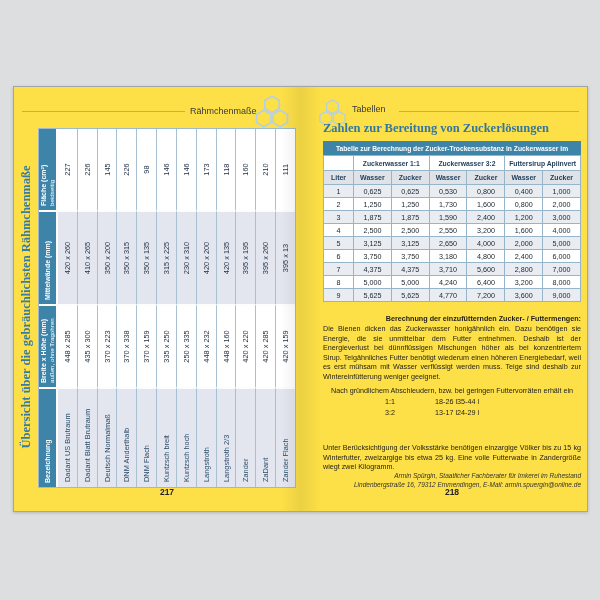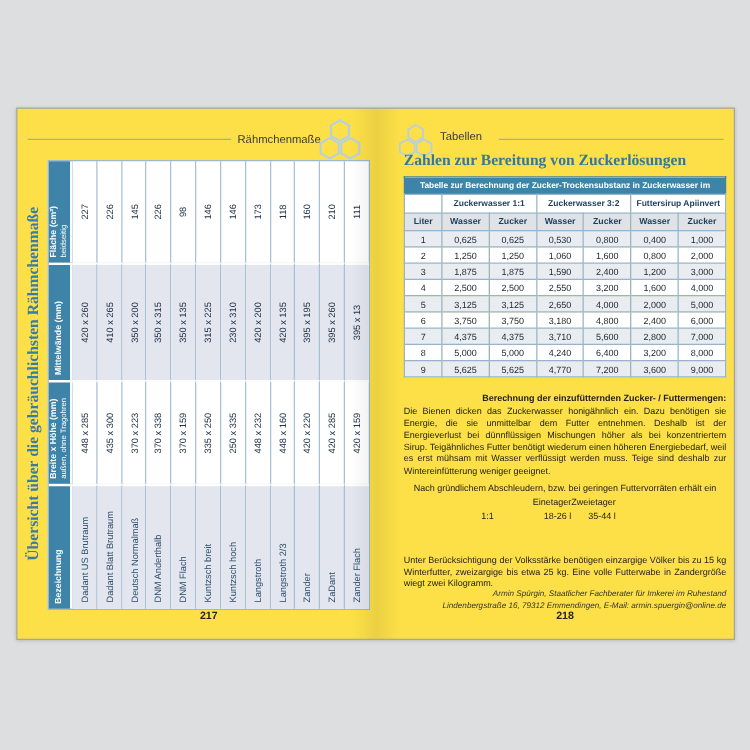--- a/index.html
+++ b/index.html
@@ -275,21 +275,21 @@
             <td>0,625</td>
             <td>0,530</td>
             <td>0,800</td>
             <td>0,400</td>
             <td>1,000</td>
           </tr>
           <tr>
             <td>2</td>
             <td>1,250</td>
             <td>1,250</td>
-            <td>1,060</td>
+            <td>1,730</td>
             <td>1,600</td>
             <td>0,800</td>
             <td>2,000</td>
           </tr>
           <tr>
             <td>3</td>
             <td>1,875</td>
             <td>1,875</td>
             <td>1,590</td>
             <td>2,400</td>
@@ -353,29 +353,29 @@
         </tbody>
     </table>
 
     <div class="rp-block calc-heading">Berechnung der einzufütternden Zucker- / Futtermengen:</div>
     <div class="rp-block para p1">Die Bienen dicken das Zuckerwasser honigähnlich ein. Dazu benötigen sie Energie, die sie unmittelbar dem Futter entnehmen. Deshalb ist der Energieverlust bei dünnflüssigen Mischungen höher als bei konzentriertem Sirup. Teigähnliches Futter benötigt wiederum einen höheren Energiebedarf, weil es erst mühsam mit Wasser verflüssigt werden muss. Teige sind deshalb zur Wintereinfütterung weniger geeignet.</div>
     <div class="rp-block para p2">Nach gründlichem Abschleudern, bzw. bei geringen Futtervorräten erhält ein</div>
 
     <div class="rp-block feed">
       <table>
         <tbody>
-            <tr>
-          <td class="c0"></td>
-          <td class="c1">Einetager</td>
-          <td>Zweietager</td>
-        </tr>
         <tr>
           <td class="c0">1:1</td>
           <td class="c1">18-26 l</td>
           <td>35-44 l</td>
+        </tr>
+        <tr>
+          <td class="c0">3:2</td>
+          <td class="c1">13-17 l</td>
+          <td>24-29 l</td>
         </tr>
       </tbody>
         </table>
     </div>
 
     <div class="rp-block para p3">Unter Berücksichtigung der Volksstärke benötigen einzargige Völker bis zu 15 kg Winterfutter, zweizargige bis etwa 25 kg. Eine volle Futterwabe in Zandergröße wiegt zwei Kilogramm.</div>
     <div class="rp-block credits">
       <div>Armin Spürgin, Staatlicher Fachberater für Imkerei im Ruhestand</div>
       <div>Lindenbergstraße 16, 79312 Emmendingen, E-Mail: armin.spuergin@online.de</div>
     </div>

